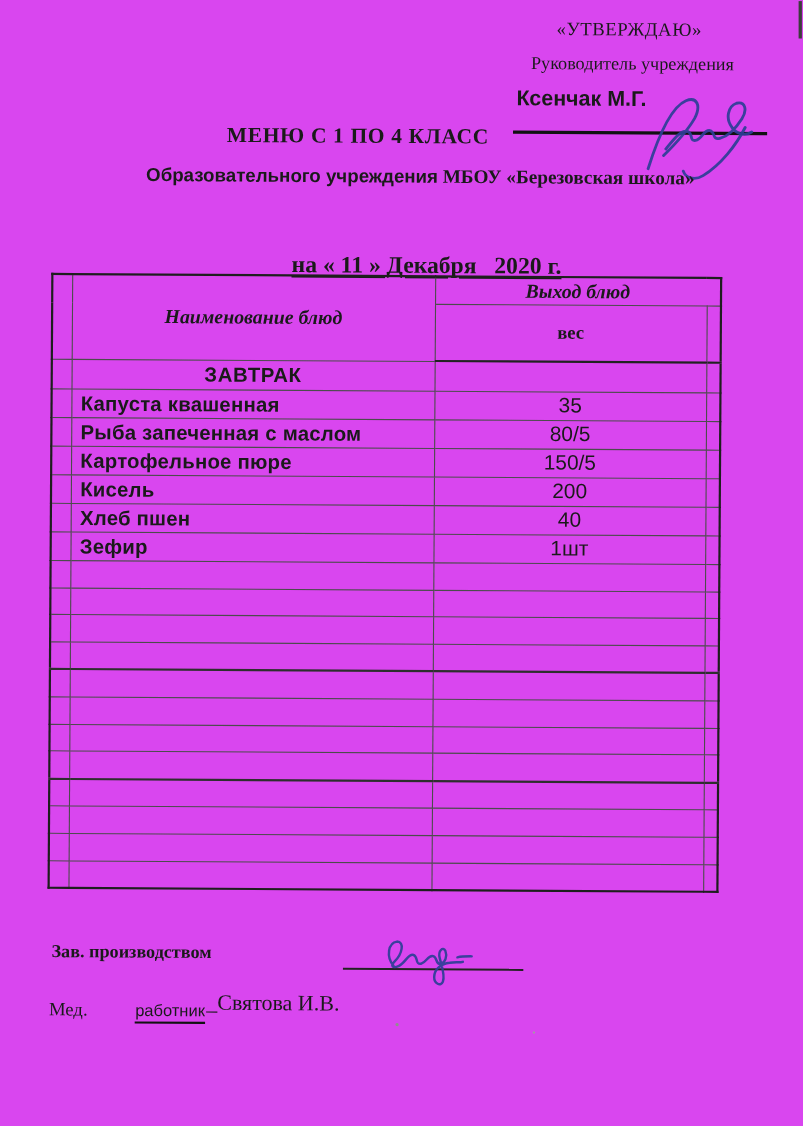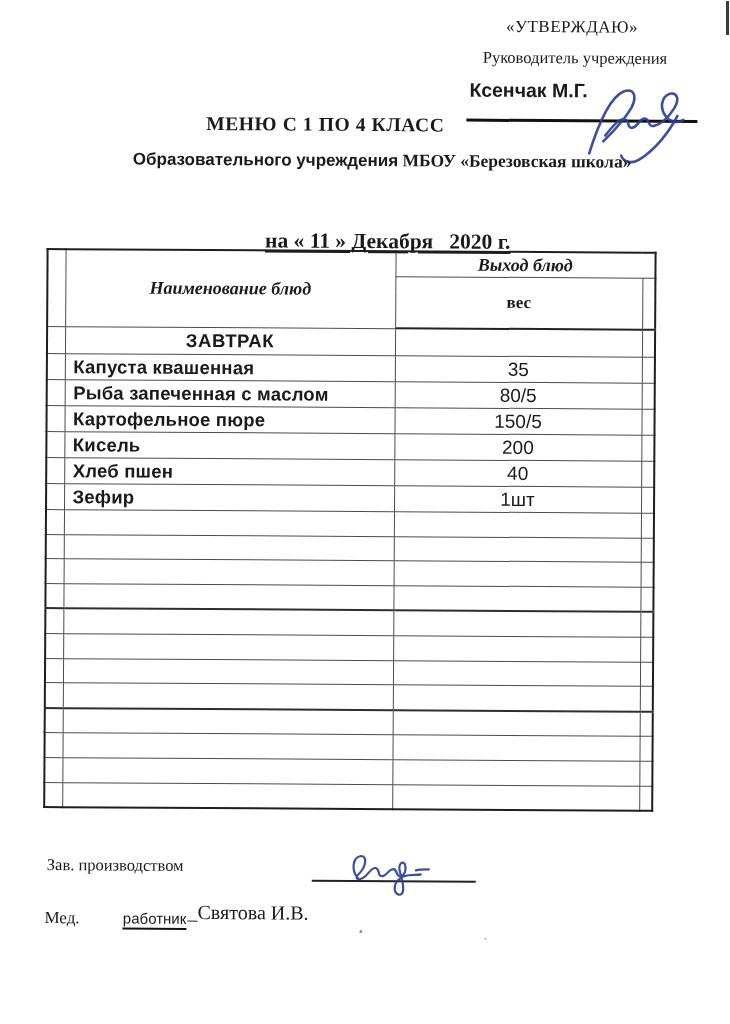--- a/index.html
+++ b/index.html
@@ -1,18 +1,18 @@
 <!DOCTYPE html>
 <html><head>
 <meta charset="utf-8">
 <style>
   html,body{margin:0;padding:0;background:#e8e8e6;}
   .paper{
     position:relative;width:730px;height:1024px;margin:0 auto;
-    background:#ffffff;overflow:hidden;color:#1a1a1a;
+    background:#d946ef;overflow:hidden;color:#1a1a1a;
     font-family:"Liberation Serif","DejaVu Serif",serif;
   }
   .tilt{position:absolute;inset:0;transform:rotate(0.35deg);transform-origin:365px 512px;}
   .serif{font-family:"Liberation Serif","DejaVu Serif",serif;}
   .sans{font-family:"Liberation Sans","DejaVu Sans",sans-serif;}
   .abs{position:absolute;}
 
   
   .approval-stamp{top:16px;left:503px;font-size:17px;letter-spacing:.5px;}
   .approval-role{top:47px;left:480px;font-size:16.5px;}
@@ -46,21 +46,21 @@
     font-size:18.5px;text-align:center;vertical-align:middle;letter-spacing:.6px;}
   .item-row td{height:25px;}
   .nm{font-family:"Liberation Sans","DejaVu Sans",sans-serif;font-weight:700;font-size:18.5px;
     padding-left:8px !important;vertical-align:middle;letter-spacing:.2px;}
   .val{font-family:"Liberation Sans","DejaVu Sans",sans-serif;font-size:19px;
     text-align:center;vertical-align:middle;}
   .empty-row td{height:23.6px;}
   .menu-table .dark-top td{border-top:2px solid #2e2e2e;}
 
   
-  .prod-label{top:857px;left:49px;font-size:16.5px;}
+  .prod-label{top:857px;left:49px;font-size:16.5px;font-weight:bold;}
   .prod-name{top:902px;left:190px;font-size:20px;}
   .prod-line{top:880px;left:314px;width:164px;height:2px;background:#222;}
   .sig-bottom{top:848px;left:348px;}
   .med-label{top:910px;left:47px;font-size:17px;}
   .med-word{font-family:"Liberation Sans","DejaVu Sans",sans-serif;font-size:15px;
     border-bottom:2px solid #111;padding-bottom:1px;margin-left:39px;}
 
   
   .edge-topright{top:1px;left:726px;width:2.5px;height:34px;background:#3c3c3c;}
   .speck-1{top:930px;left:362px;width:3px;height:3px;background:#8f8f8d;border-radius:50%;}

